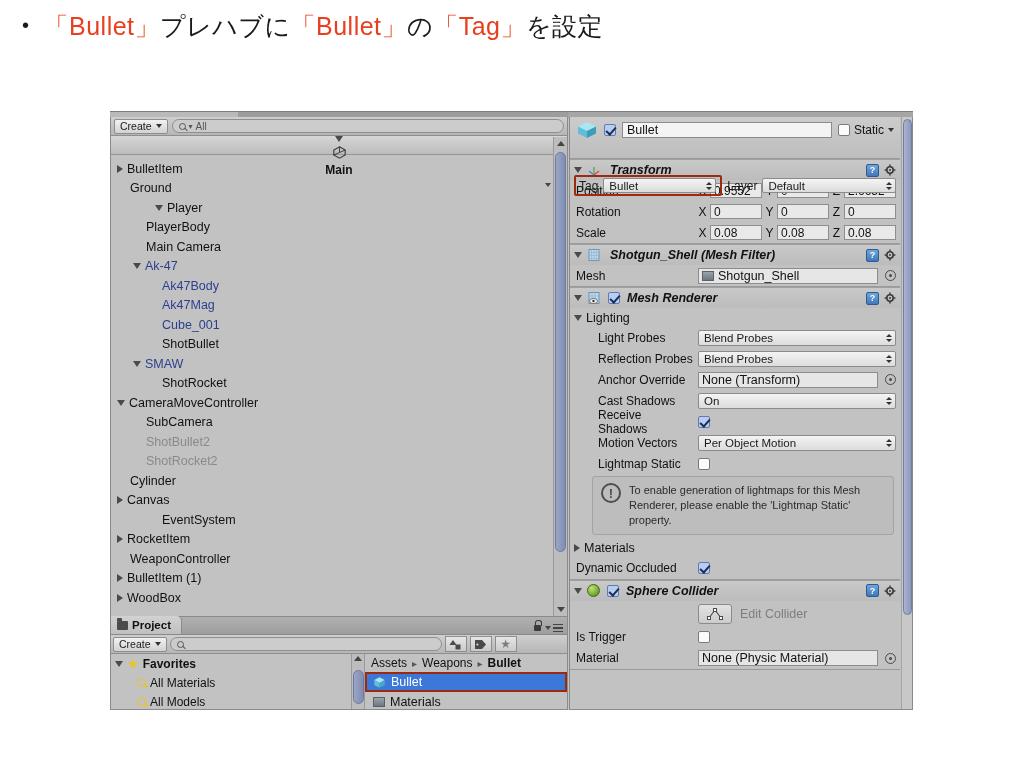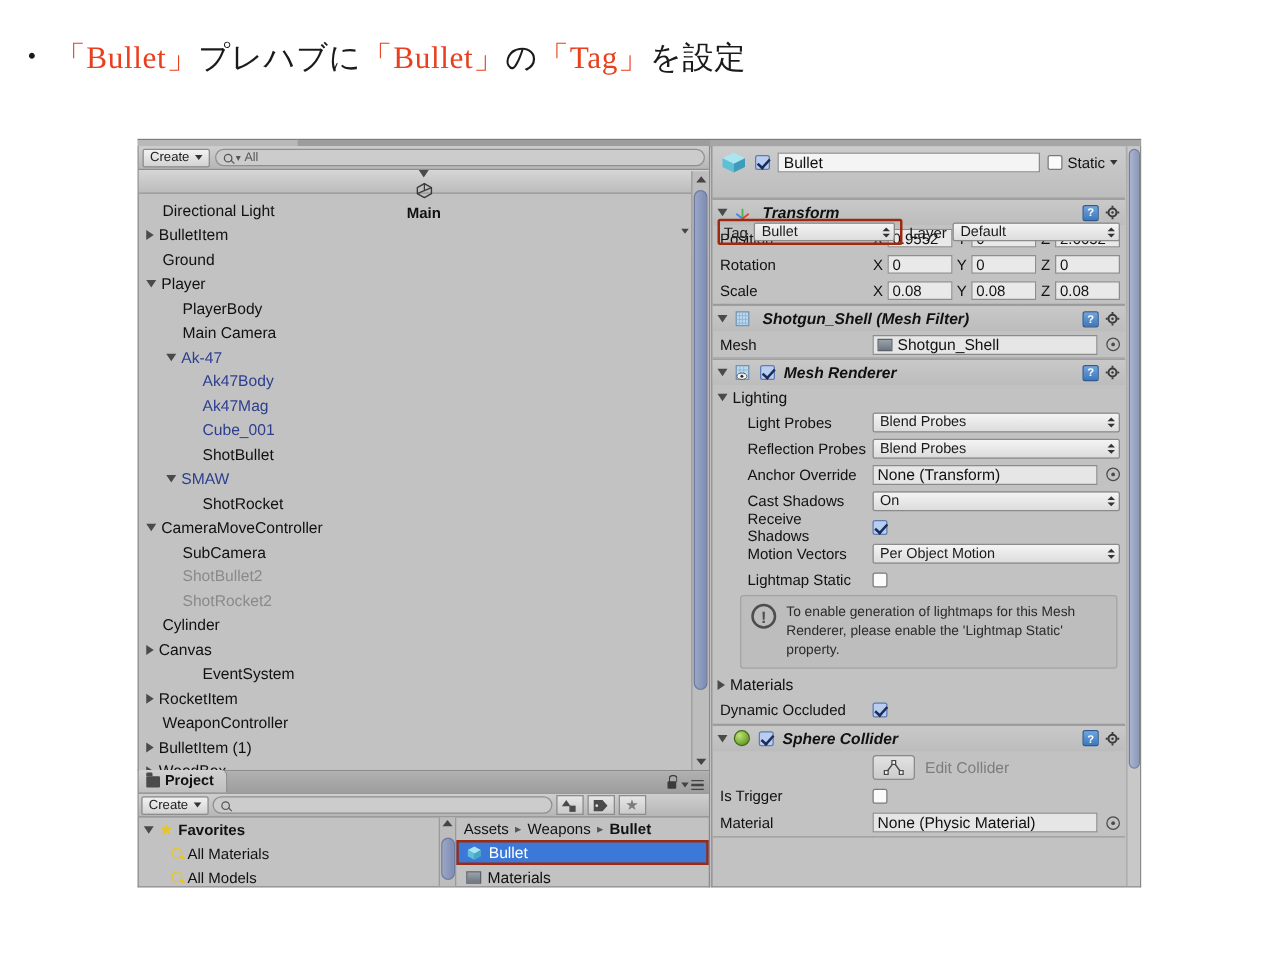--- a/index.html
+++ b/index.html
@@ -6,23 +6,23 @@
   html,body { width:1024px; height:768px; }
   body {
     background:#ffffff;
     font-family:"Liberation Sans","DejaVu Sans",sans-serif;
     position:relative;
     overflow:hidden;
   }
 
   
   #slide-heading{
-    position:absolute; left:22px; top:32px; width:980px;
+    position:absolute; left:22px; top:11px; width:980px;
     font-size:25px; line-height:1.2; color:#1a1a1a;
-    letter-spacing:.5px; white-space:nowrap;font-family:Liberation Serif, serif;
+    letter-spacing:.5px; white-space:nowrap;
   }
   #slide-heading .bullet{ font-size:20px; margin-right:14px; vertical-align:3px;}
   #slide-heading .hl{ color:#e8401f; }
 
   
   #unity-window{
     position:absolute; left:110px; top:111px; width:803px; height:599px;
     background:#c2c2c2; overflow:hidden;
     font-size:11px; color:#111;
   }
@@ -256,32 +256,28 @@
           <span class="lines">
               <i></i>
               <i></i>
               <i></i>
             </span>
         </span>
       </div>
 
       <div id="hierarchy-list">
           <div class="h-row" style="padding-left: 6px;">
-            <span class="spacer"></span>
-            <span>Directional Light</span>
-          </div>
-          <div class="h-row" style="padding-left: 6px;">
             <span class="tri right"></span>
             <span>BulletItem</span>
           </div>
           <div class="h-row" style="padding-left: 6px;">
             <span class="spacer"></span>
             <span>Ground</span>
           </div>
-          <div class="h-row" style="padding-left: 6px;">
+          <div class="h-row" style="padding-left: 6px; margin-left: 38px;">
             <span class="tri down"></span>
             <span>Player</span>
           </div>
           <div class="h-row" style="padding-left: 22px;">
             <span class="spacer"></span>
             <span>PlayerBody</span>
           </div>
           <div class="h-row" style="padding-left: 22px;">
             <span class="spacer"></span>
             <span>Main Camera</span>

